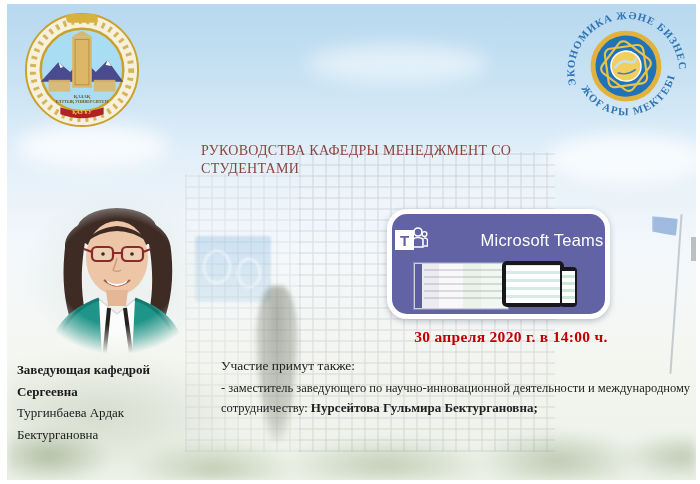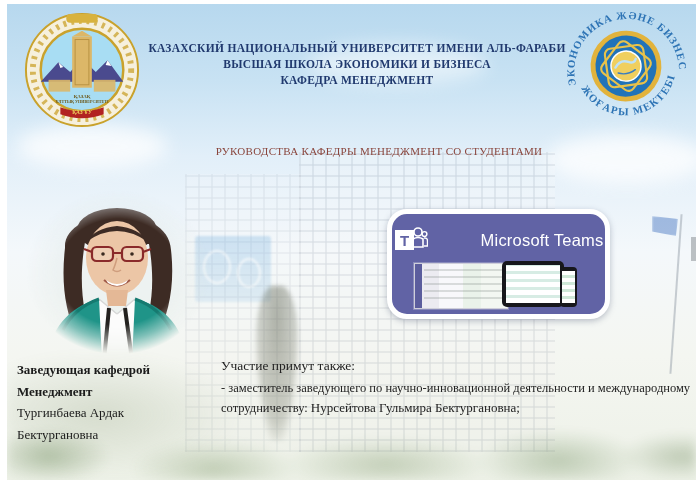--- a/index.html
+++ b/index.html
@@ -52,22 +52,22 @@
   .bg-lawn-left{position:absolute;left:0;top:350px;width:230px;height:120px;opacity:.25;filter:blur(6px);
     background:radial-gradient(ellipse at 40% 50%,rgba(110,130,85,.8),transparent 75%);}
   
   .logo-left{position:absolute;left:16px;top:7px;width:118px;height:118px;}
   .logo-right{position:absolute;left:543px;top:2px;width:152px;height:126px;}
   .header-text{position:absolute;left:100px;top:36px;width:500px;text-align:center;
     color:#20396e;font-weight:bold;font-size:11.5px;line-height:16px;letter-spacing:.3px;}
   
   .event-title{position:absolute;left:106px;top:113px;width:500px;text-align:center;
     color:#da231a;font-weight:bold;font-size:20px;letter-spacing:.8px;}
-  .event-subtitle{position:absolute;left:202px;top:138px;width:340px;text-align:center;
-    color:#8a463d;font-size:11px;line-height:18px;letter-spacing:.3px;}
+  .event-subtitle{position:absolute;left:194px;top:138px;width:340px;
+    color:#8a463d;font-size:14px;line-height:18px;letter-spacing:.3px;}
   
   .portrait{position:absolute;left:12px;top:180px;width:198px;height:176px;
     -webkit-mask-image:radial-gradient(ellipse 52% 52% at 50% 50%,#000 58%,rgba(0,0,0,.55) 74%,transparent 90%);
     mask-image:radial-gradient(ellipse 52% 52% at 50% 50%,#000 58%,rgba(0,0,0,.55) 74%,transparent 90%);}
   
   .teams-card{position:absolute;left:380px;top:205px;width:213px;height:100px;
     background:#6163a5;border:5px solid #fff;border-radius:20px;
     box-shadow:0 2px 6px rgba(70,80,110,.35);}
   .teams-row{display:flex;align-items:center;justify-content:center;gap:9px;margin-top:11px;}
   .teams-label{color:#fff;font-family:"Liberation Sans","DejaVu Sans",sans-serif;
@@ -88,21 +88,21 @@
   .event-date{position:absolute;left:378px;top:324px;width:252px;text-align:center;
     color:#c00000;font-weight:bold;font-size:15.5px;letter-spacing:.3px;}
   
   .host-block{position:absolute;left:10px;top:355px;width:204px;text-align:left;
     color:#1b1b1b;font-size:13px;line-height:21.5px;}
   .host-block .b{font-weight:bold;}
   .participants{position:absolute;left:214px;top:352px;width:480px;color:#222;
     font-size:12.5px;line-height:20.5px;}
   .participants .heading{font-weight:normal;font-size:13.5px;margin:0 0 1px 0;}
   .participants p{margin:0;}
-  .participants .pname{font-weight:normal;font-size:13px;}
+  .participants .pname{font-weight:bold;font-size:13px;}
 </style>
 </head>
 <body>
 
 <div class="poster">
   <div class="canvas">
 
     <div class="cloud" style="left:10px;top:120px;width:150px;height:45px;"></div>
     <div class="cloud" style="left:300px;top:40px;width:180px;height:40px;opacity:.5;"></div>
     <div class="cloud" style="left:540px;top:130px;width:160px;height:50px;"></div>
@@ -129,25 +129,20 @@
         <path d="M50 26 L60 20 L70 26 Z" fill="#dcb768"></path>
         <rect x="26" y="70" width="22" height="12" fill="#dcb768" opacity=".9"></rect>
         <rect x="72" y="70" width="22" height="12" fill="#dcb768" opacity=".9"></rect>
         <text x="60" y="88" text-anchor="middle" font-size="5" font-weight="bold" fill="#6b5718">ҚАЗАҚ</text>
         <text x="60" y="94" text-anchor="middle" font-size="4.2" font-weight="bold" fill="#6b5718">ҰЛТТЫҚ УНИВЕРСИТЕТІ</text>
         <path d="M38 98 Q60 106 82 98 L82 105 Q60 113 38 105 Z" fill="#b22222"></path>
         <text x="60" y="105" text-anchor="middle" font-size="5.5" font-weight="bold" fill="#f0d060">ҚАЗ ҰУ</text>
       </svg>
     </div>
 
-    <div class="header-text">
-      <div>КАЗАХСКИЙ НАЦИОНАЛЬНЫЙ УНИВЕРСИТЕТ ИМЕНИ АЛЬ-ФАРАБИ</div>
-      <div>ВЫСШАЯ ШКОЛА ЭКОНОМИКИ И БИЗНЕСА</div>
-      <div>КАФЕДРА МЕНЕДЖМЕНТ</div>
-    </div>
 
     <div class="logo-right">
       <svg viewBox="0 0 150 130" width="152" height="126">
         <defs>
           <path id="arcTop" d="M 23 82 A 54 54 0 1 1 127 82"></path>
           <path id="arcBottom" d="M 26 78 A 52 52 0 0 0 124 78"></path>
         </defs>
         <g transform="rotate(-8 75 62)">
           <text font-size="11" font-weight="bold" fill="#2e74b5" letter-spacing="1">
             <textPath href="#arcTop" startOffset="50%" text-anchor="middle">ЭКОНОМИКА ЖӘНЕ БИЗНЕС</textPath>
@@ -204,24 +199,25 @@
         </svg>
         <span class="teams-label">Microsoft Teams</span>
       </div>
       <div class="devices">
         <div class="dev-desktop"></div>
         <div class="dev-laptop"></div>
         <div class="dev-phone"></div>
       </div>
     </div>
 
+    <div class="event-date">30 апреля 2020 г. в 14:00 ч.</div>
 
     <div class="host-block">
       <div class="b">Заведующая кафедрой</div>
-      <div class="b">Менеджмент</div>
+      <div class="b">Сергеевна</div>
       <div>Тургинбаева Ардак</div>
       <div>Бектургановна</div>
     </div>
 
     <div class="participants">
       <p class="heading">Участие примут также:</p>
       <p><span>- заместитель заведующего по научно-инновационной деятельности и международному сотрудничеству: </span><span class="pname">Нурсейтова Гульмира Бектургановна;</span></p>
     </div>
 
   </div>

